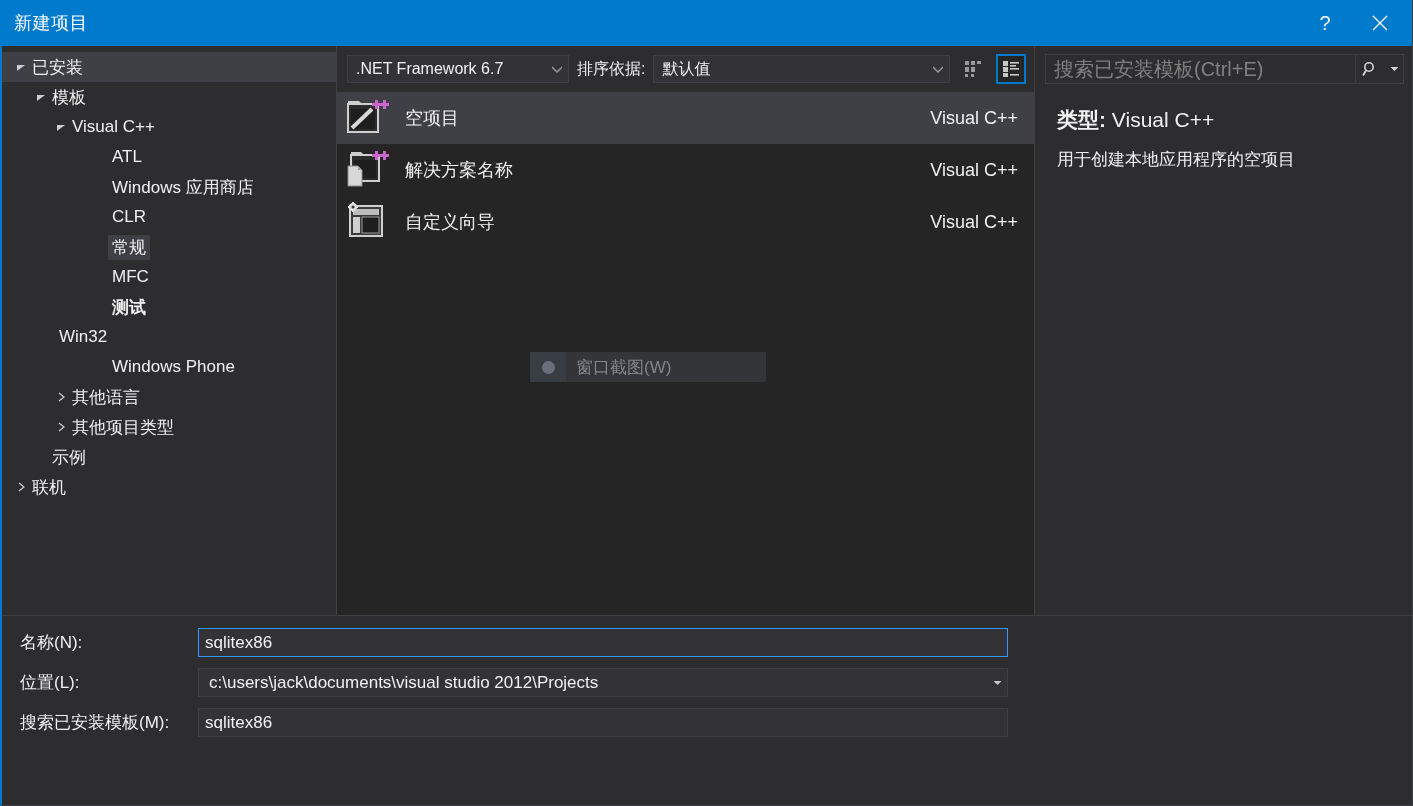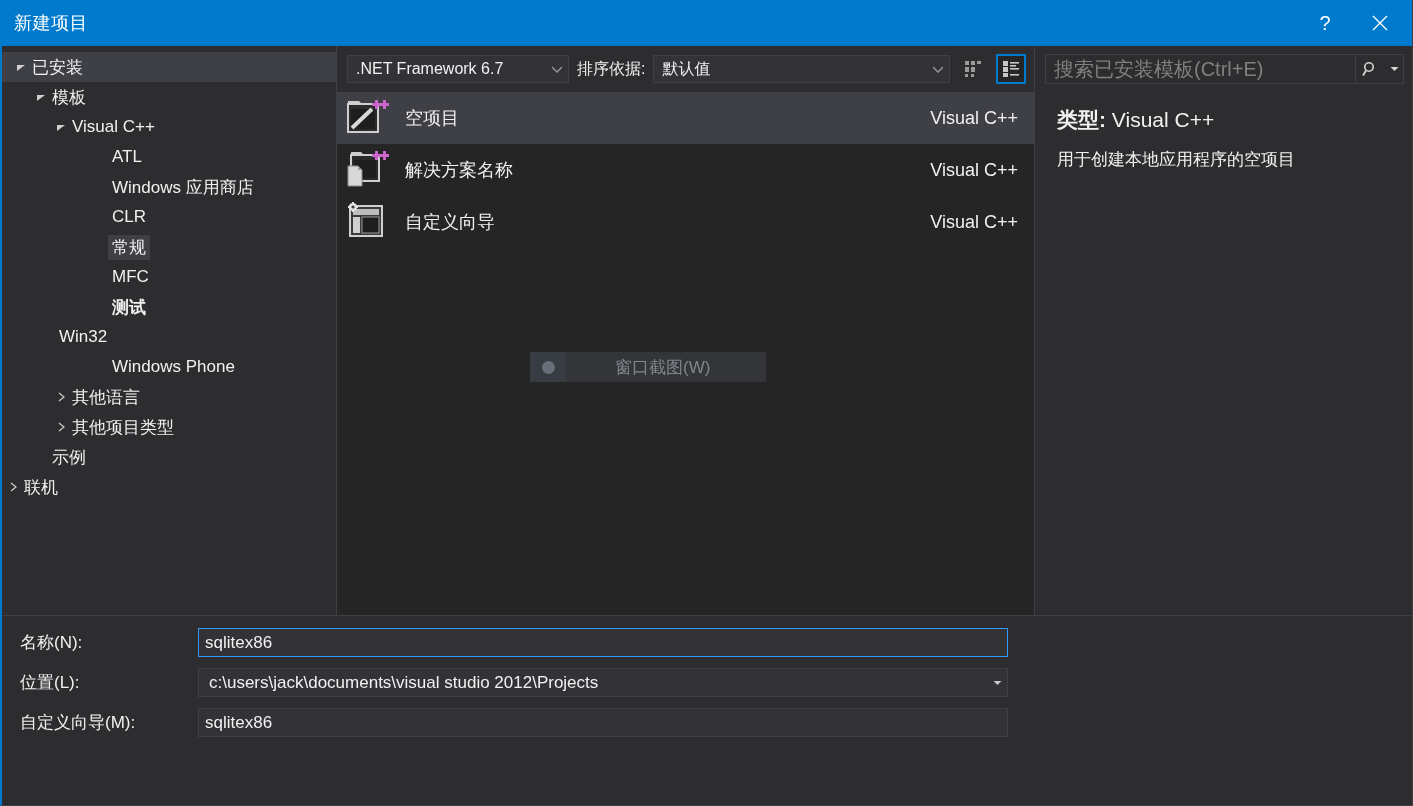--- a/index.html
+++ b/index.html
@@ -127,21 +127,20 @@
     color: #f1f1f1; font-size: 18px; white-space: nowrap;
   }
   
   #overlay-pill {
     position: absolute;
     left: 193px; top: 260px;
     width: 236px; height: 30px;
     display: flex; align-items: center;
     background: rgba(145,160,180,.13);
     pointer-events: none;
-    gap: 39px;
   }
   #overlay-pill .dot-wrap {
     width: 36px; height: 100%;
     display: flex; align-items: center; justify-content: center;
     background: rgba(110,135,170,.10);
   }
   #overlay-pill .dot {
     width: 13px; height: 13px; border-radius: 50%;
     background: rgba(120,128,140,.75);
   }
@@ -323,21 +322,21 @@
             <svg width="9" height="10" viewBox="0 0 9 10">
               <path d="M2 1 L7 5 L2 9" fill="none" stroke="#cfcfcf" stroke-width="1.2"></path>
             </svg>
           </span>
           <span class="lbl">其他项目类型</span>
         </div>
         <div class="tnode" style="padding-left: 28px;">
           <span class="arw"></span>
           <span class="lbl">示例</span>
         </div>
-        <div class="tnode" style="padding-left: 0;">
+        <div class="tnode" style="padding-left: 8px;">
           <span class="arw">
             <svg width="9" height="10" viewBox="0 0 9 10">
               <path d="M2 1 L7 5 L2 9" fill="none" stroke="#cfcfcf" stroke-width="1.2"></path>
             </svg>
           </span>
           <span class="lbl">联机</span>
         </div>
       </div>
 
     <div id="middle">
@@ -491,18 +490,18 @@
         <span class="cv">c:\users\jack\documents\visual studio 2012\Projects</span>
         <span class="carr">
           <svg width="9" height="6" viewBox="0 0 9 6">
               <path d="M0.5 1 L4.5 5 L8.5 1" fill="#c8c8c8"></path>
             </svg>
         </span>
       </div>
     </div>
 
     <div class="frow" style="top:92px">
-      <span class="flabel">自定义向导(M):</span>
+      <span class="flabel">搜索已安装模板(M):</span>
       <input class="finput" type="text" value="sqlitex86" style="">
     </div>
 
   </div>
 </div>
 
 </body></html>

